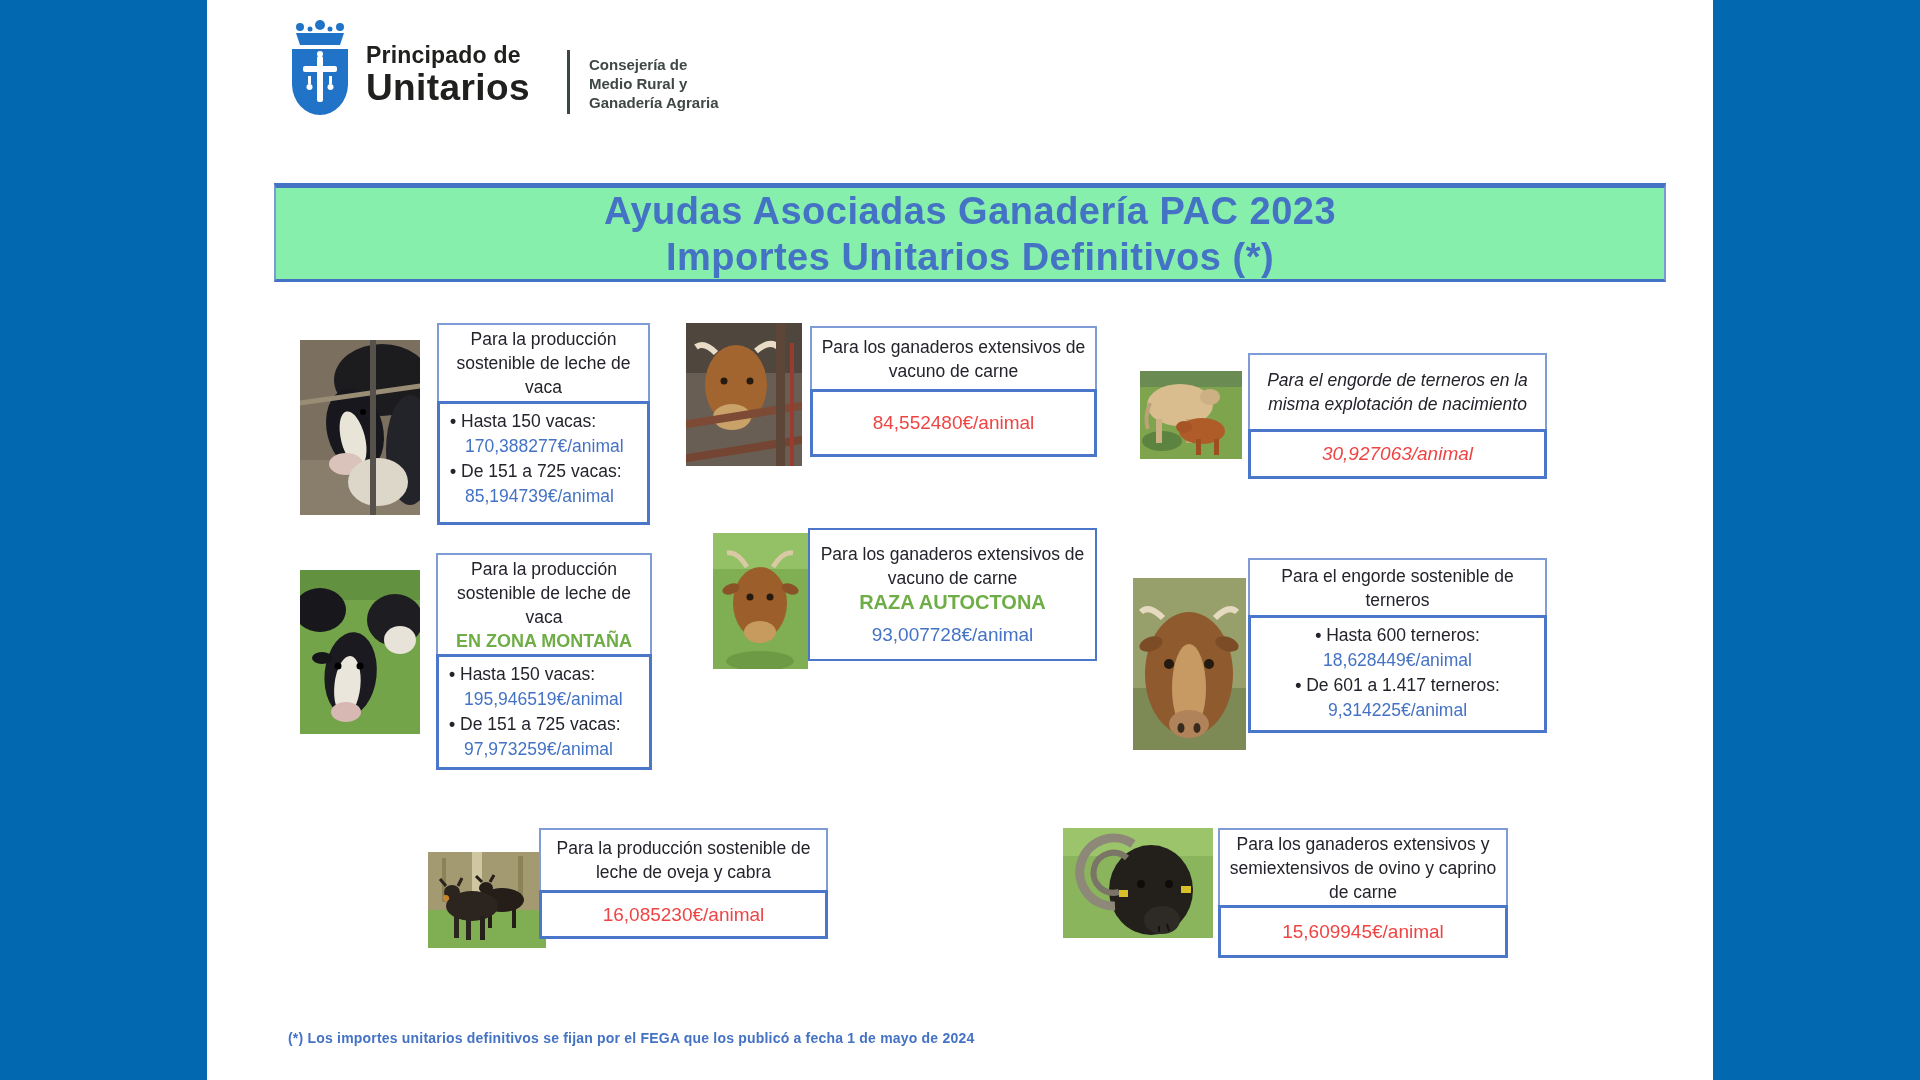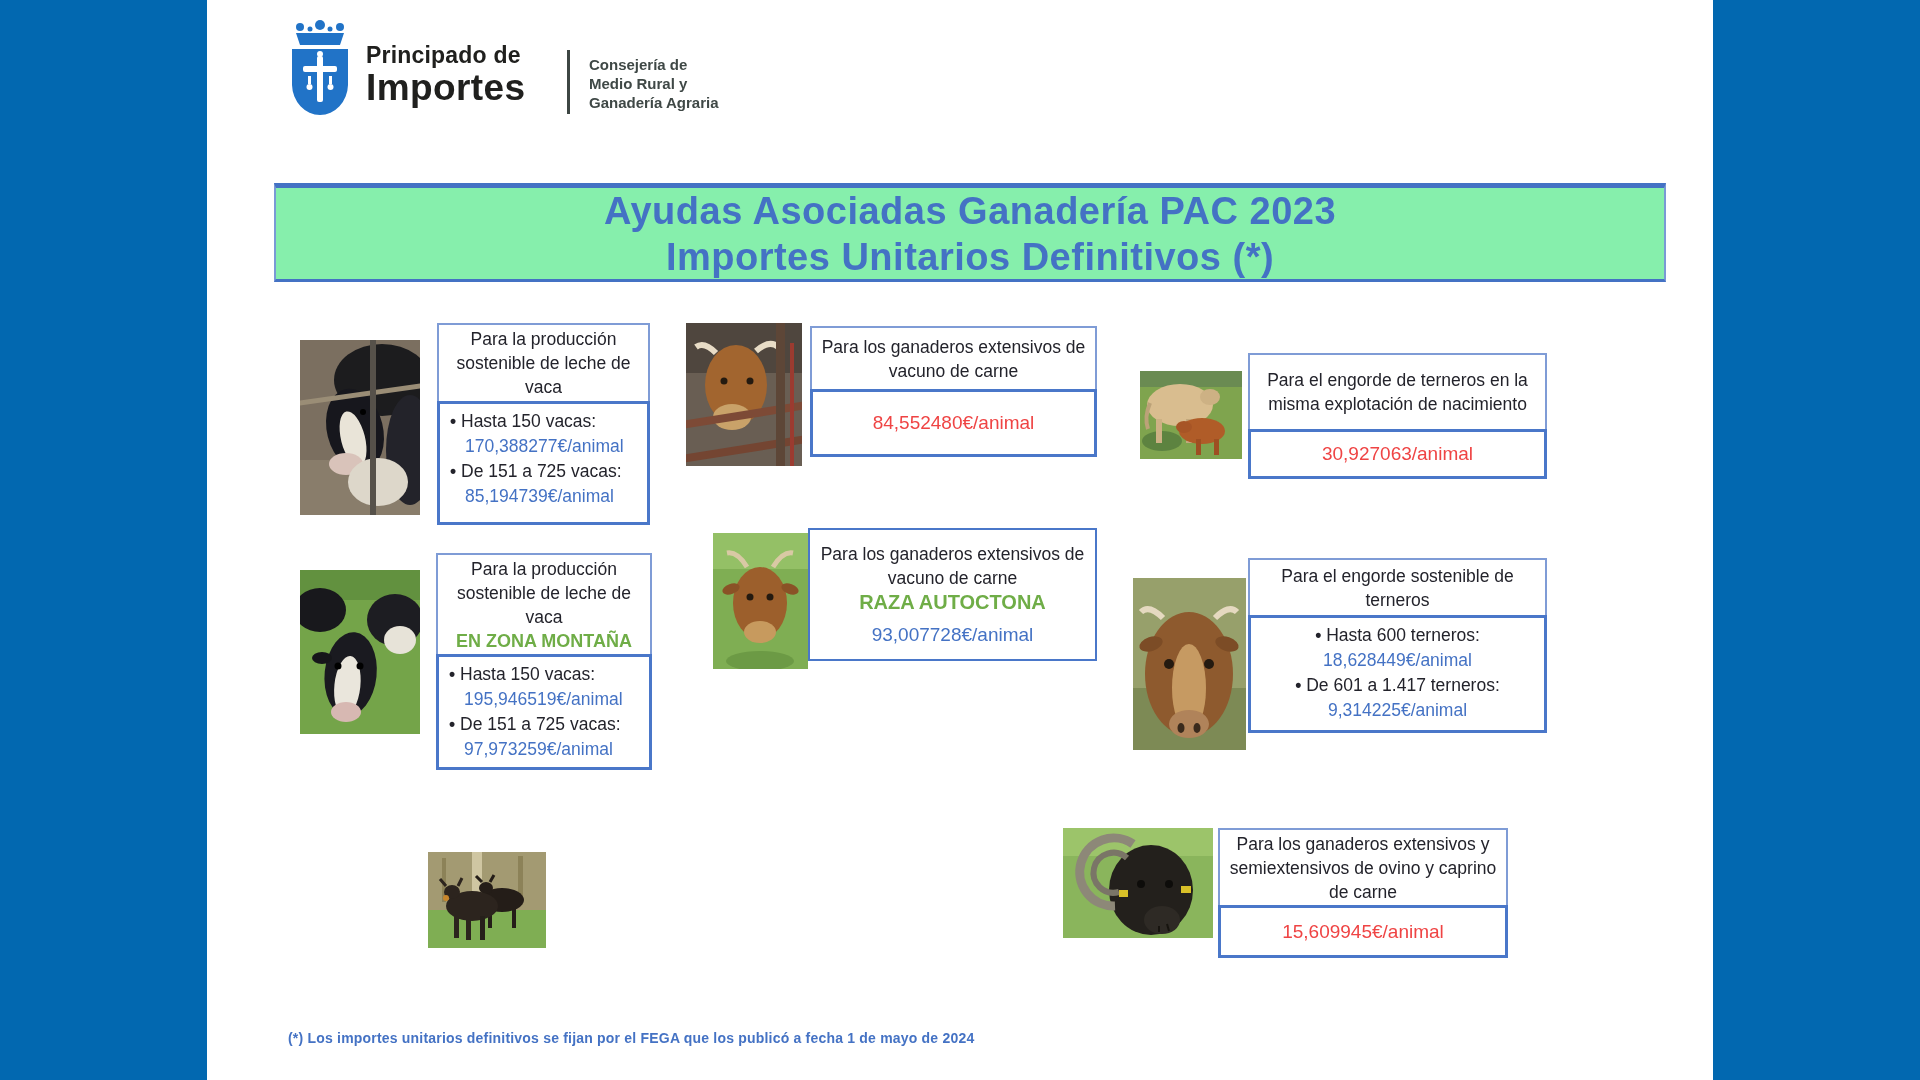--- a/index.html
+++ b/index.html
@@ -71,21 +71,21 @@
       <rect x="17" y="46" width="34" height="6" rx="2" fill="#fff"></rect>
       <circle cx="34" cy="34" r="3" fill="#fff"></circle>
       <rect x="22" y="56" width="3" height="8" fill="#fff"></rect>
       <rect x="43" y="56" width="3" height="8" fill="#fff"></rect>
       <circle cx="23.5" cy="67" r="3" fill="#fff"></circle>
       <circle cx="44.5" cy="67" r="3" fill="#fff"></circle>
     </svg>
   </div>
   <div class="org">
     <div class="l1">Principado de</div>
-    <div class="l2">Importes</div>
+    <div class="l2">Unitarios</div>
   </div>
   <div class="logo-divider"></div>
   <div class="dept">
     <div>Consejería de</div>
     <div>Medio Rural y</div>
     <div>Ganadería Agraria</div>
   </div>
 
   <div class="title-box">
     <div class="title-line">Ayudas Asociadas Ganadería PAC 2023</div>
@@ -149,21 +149,21 @@
       <ellipse cx="70" cy="26" rx="10" ry="8" fill="#cdb184"></ellipse>
       <rect x="16" y="48" width="6" height="24" fill="#cdb184"></rect>
       <rect x="46" y="48" width="6" height="24" fill="#c3a87c"></rect>
       <path d="M10 32 Q4 46 8 58" stroke="#bca278" stroke-width="4" fill="none"></path>
       <ellipse cx="62" cy="60" rx="23" ry="13" fill="#b05c28"></ellipse>
       <ellipse cx="44" cy="56" rx="8" ry="6" fill="#a75526"></ellipse>
       <rect x="56" y="68" width="5" height="16" fill="#9e4f22"></rect>
       <rect x="74" y="68" width="5" height="16" fill="#9e4f22"></rect>
     </svg>
   </figure>
-  <section class="card" style="left:1248px;top:353px;width:299px;">
+  <section class="card" style="left:1248px;top:353px;width:299px;font-style:italic;">
     <div class="card-head" style="height:78px;">Para el engorde de terneros en la misma explotación de nacimiento</div>
     <div class="card-body amount" style="height:50px;">30,927063/animal</div>
   </section>
 
   <figure class="photo" style="left:300px;top:570px;width:120px;height:164px;" aria-label="holstein-cows-pasture-photo">
     <svg viewBox="0 0 120 164" preserveAspectRatio="none">
       <rect width="120" height="164" fill="#74a449"></rect>
       <rect width="120" height="30" fill="#62913f"></rect>
       <ellipse cx="20" cy="40" rx="26" ry="22" fill="#18181c"></ellipse>
       <ellipse cx="95" cy="50" rx="28" ry="26" fill="#1d1d22"></ellipse>
@@ -253,20 +253,24 @@
       <path d="M54 30 L48 24 M62 30 L66 23" stroke="#241d18" stroke-width="3"></path>
       <ellipse cx="44" cy="54" rx="26" ry="15" fill="#2c241e"></ellipse>
       <rect x="26" y="62" width="5" height="24" fill="#2c241e"></rect>
       <rect x="38" y="64" width="5" height="24" fill="#2c241e"></rect>
       <rect x="52" y="64" width="5" height="24" fill="#26201a"></rect>
       <ellipse cx="24" cy="40" rx="8" ry="7" fill="#2c241e"></ellipse>
       <path d="M18 34 L12 27 M30 34 L34 26" stroke="#2c241e" stroke-width="3"></path>
       <circle cx="18" cy="46" r="3" fill="#c8862c"></circle>
     </svg>
   </figure>
+  <section class="card" style="left:539px;top:828px;width:289px;">
+    <div class="card-head" style="height:64px;">Para la producción sostenible de leche de oveja y cabra</div>
+    <div class="card-body amount" style="height:49px;">16,085230€/animal</div>
+  </section>
 
   <figure class="photo" style="left:1063px;top:828px;width:150px;height:110px;" aria-label="black-ram-curled-horns-photo">
     <svg viewBox="0 0 150 110" preserveAspectRatio="none">
       <rect width="150" height="110" fill="#8ab55c"></rect>
       <rect width="150" height="28" fill="#9cc46a"></rect>
       <ellipse cx="88" cy="62" rx="42" ry="45" fill="#23201c"></ellipse>
       <ellipse cx="99" cy="92" rx="18" ry="14" fill="#2e2a25"></ellipse>
       <path d="M70 16 A34 34 0 1 0 52 78" stroke="#8d8878" stroke-width="9" fill="none"></path>
       <path d="M64 30 A20 20 0 1 0 56 64" stroke="#7a7567" stroke-width="6" fill="none"></path>
       <circle cx="78" cy="56" r="4" fill="#0d0c0a"></circle>

